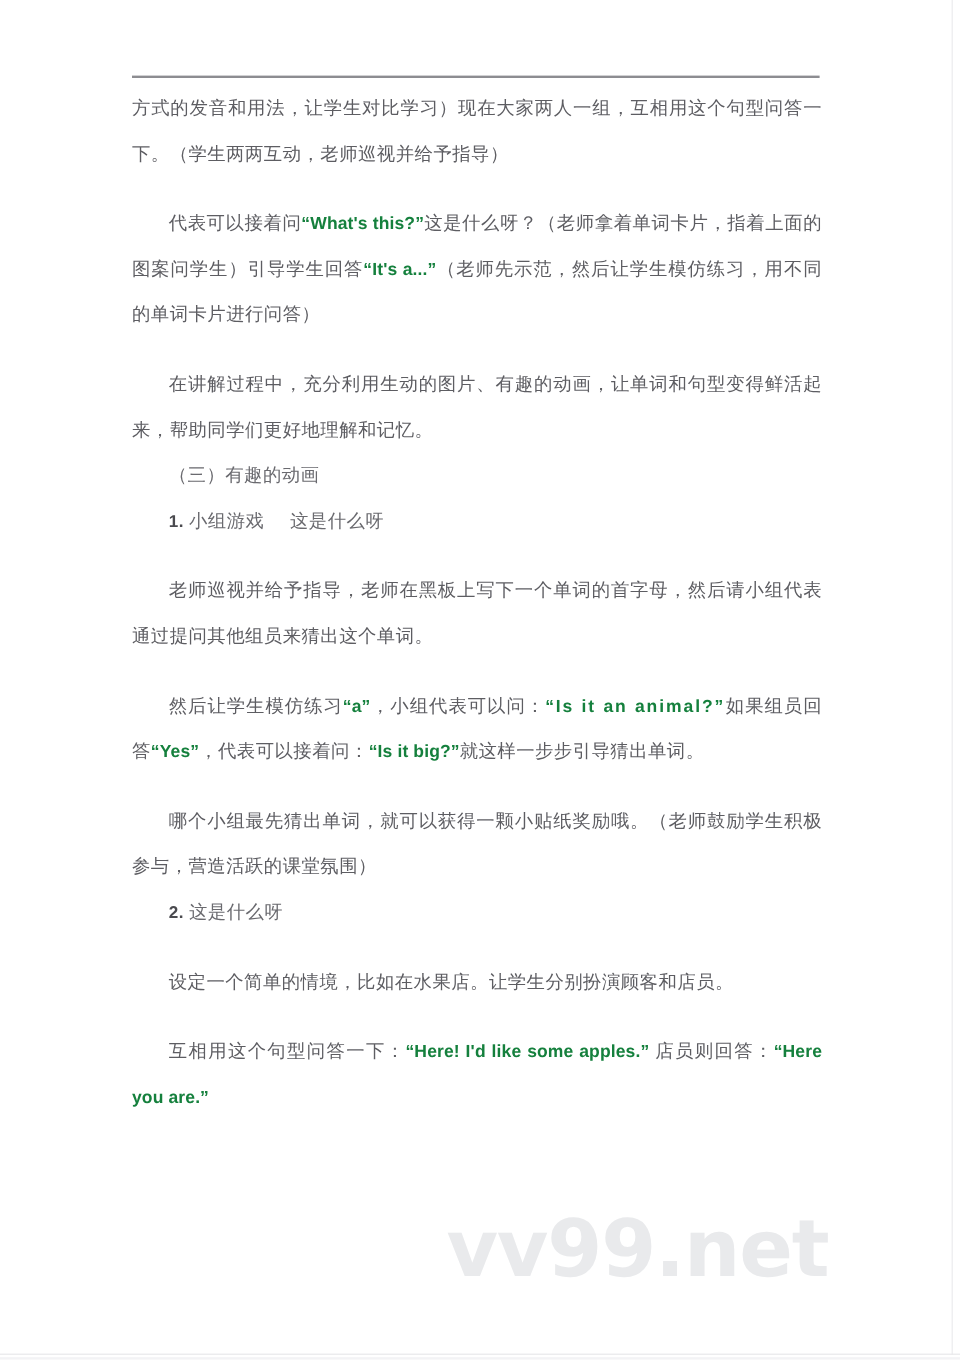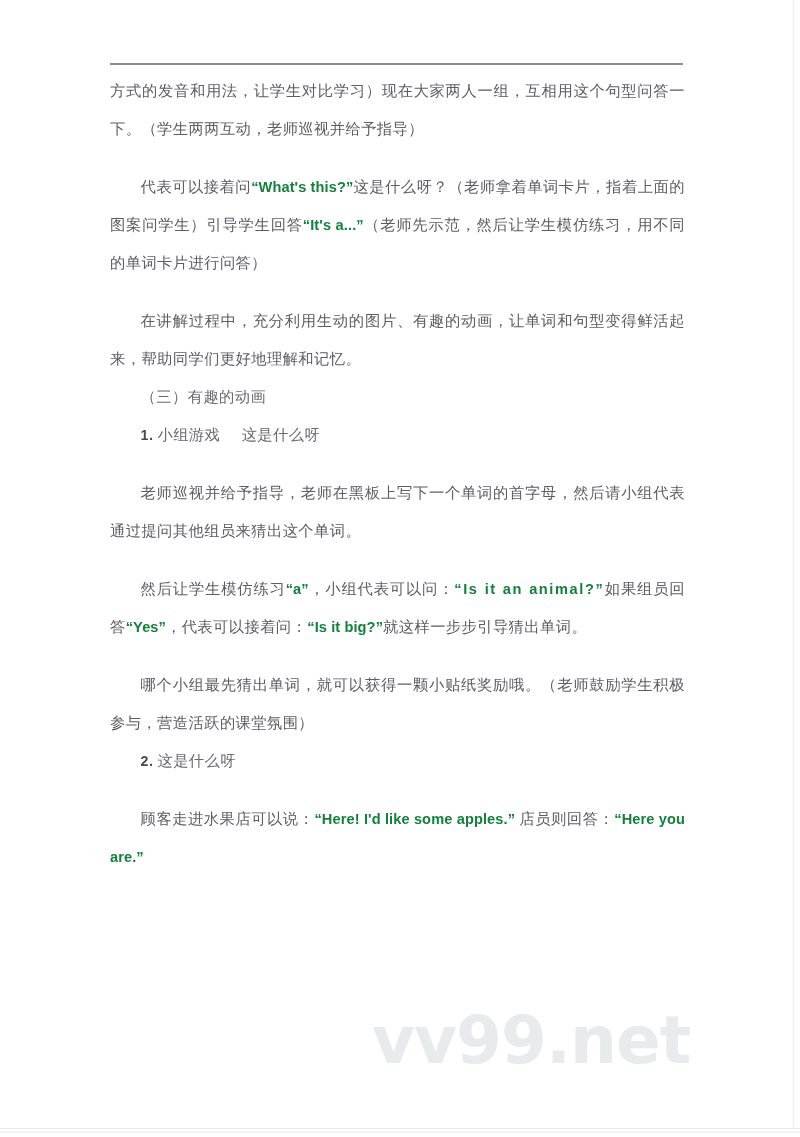--- a/index.html
+++ b/index.html
@@ -145,22 +145,23 @@
 
     <p class="para indent spaced">老师巡视并给予指导，老师在黑板上写下一个单词的首字母，然后请小组代表通过提问其他组员来猜出这个单词。</p>
 
     <p class="para indent spaced"><span>然后让学生模仿练习</span><span class="en">“a”</span><span>，小组代表可以问：</span><span class="en en-sp">“Is it an animal?”</span><span>如果组员回答</span><span class="en">“Yes”</span><span>，代表可以接着问：</span><span class="en">“Is it big?”</span><span>就这样一步步引导猜出单词。</span></p>
 
     <p class="para indent spaced">哪个小组最先猜出单词，就可以获得一颗小贴纸奖励哦。（老师鼓励学生积极参与，营造活跃的课堂氛围）</p>
 
     <p class="heading spaced"><span class="num">2.</span>
       <span>这是什么呀</span></p>
 
+    <p class="para indent spaced">设定一个简单的情境，比如在水果店。让学生分别扮演顾客和店员。</p>
 
-    <p class="para indent spaced"><span>顾客走进水果店可以说：</span><span class="en">“Here! I'd like some apples.”</span>
+    <p class="para indent spaced"><span>互相用这个句型问答一下：</span><span class="en">“Here! I'd like some apples.”</span>
       <span>店员则回答：</span><span class="en">“Here you are.”</span></p>
 
 
   </div>
 
   <div class="watermark">vv99.net</div>
 
   <div class="page-edge-right"></div>
   <div class="page-edge-bottom"></div>
   <div class="page-edge-bottom2"></div>

